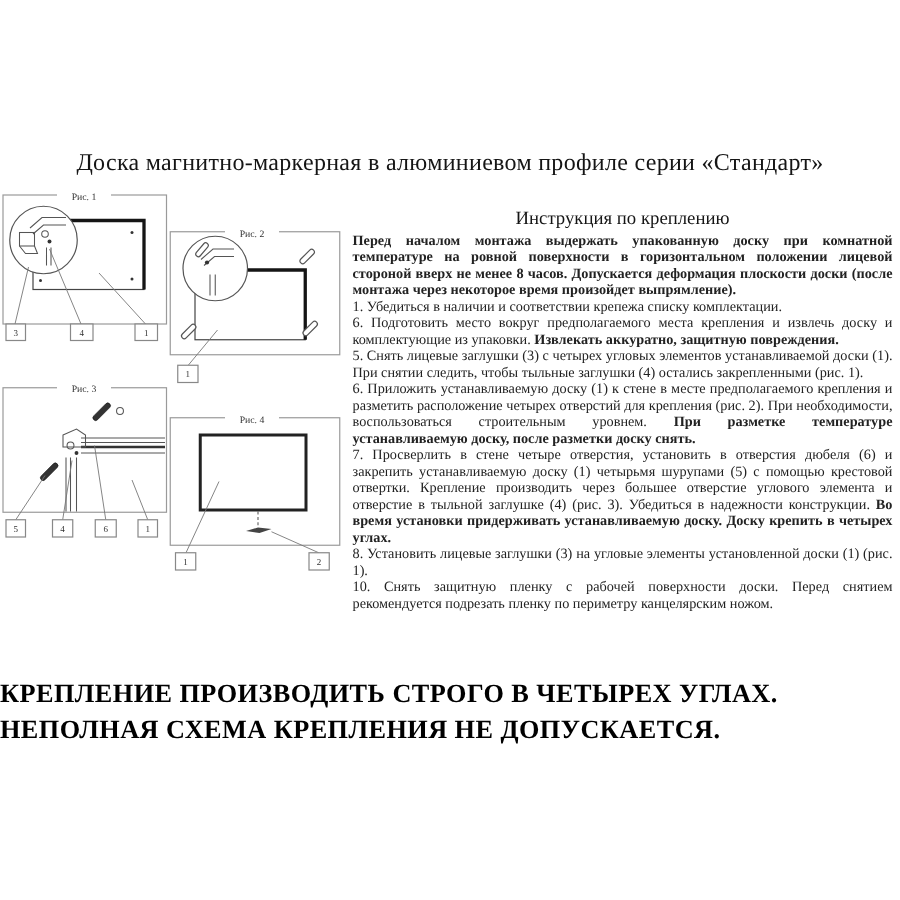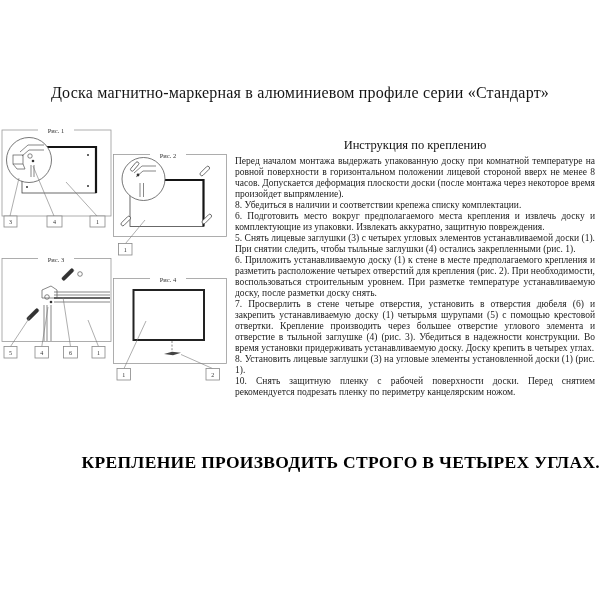--- a/index.html
+++ b/index.html
@@ -1,23 +1,23 @@
 <!DOCTYPE html>
 <html><head>
 <meta charset="utf-8">
 <style>
   html,body{margin:0;padding:0;background:#fff;}
   body{width:600px;height:600px;position:relative;font-family:"Liberation Serif",serif;color:#1a1a1a;overflow:hidden;}
-  .doc-title{position:absolute;top:84px;left:0;width:600px;text-align:center;font-size:16px;letter-spacing:.2px;color:#151515;}
+  .doc-title{position:absolute;top:100px;left:0;width:600px;text-align:center;font-size:16px;letter-spacing:.2px;color:#151515;}
   .figures-svg{position:absolute;left:0;top:125px;width:240px;height:270px;}
   .textcol{position:absolute;left:235px;top:138px;width:360px;}
   .heading{margin:0 0 3px 0;text-align:center;font-size:12.5px;color:#151515;}
   .para{margin:0;font-size:9.5px;line-height:11px;text-align:justify;color:#222;}
-  .b{font-weight:normal;}
-  .warning{position:absolute;top:451px;left:0;width:600px;text-align:right;font-weight:bold;font-size:17.5px;line-height:23.5px;letter-spacing:.3px;}
+  .b{font-weight:bold;}
+  .warning{position:absolute;top:451px;left:0;width:600px;text-align:left;font-weight:bold;font-size:17.5px;line-height:23.5px;letter-spacing:.3px;}
   svg text{font-family:"Liberation Serif",serif;fill:#333;}
   .figlabel{font-size:6.5px;}
   .fignum{font-size:6px;}
   .frame{fill:none;stroke:#9a9a9a;stroke-width:.8;}
   .board{fill:#fff;stroke:#444;stroke-width:.8;}
   .thick{fill:none;stroke:#151515;stroke-width:2.2;}
   .det{fill:#fff;stroke:#555;stroke-width:.8;}
   .thin{stroke:#555;stroke-width:.7;fill:none;}
   .lead{stroke:#777;stroke-width:.6;fill:none;}
   .cbox{fill:#fff;stroke:#888;stroke-width:.8;}
@@ -125,24 +125,25 @@
     <rect class="cbox" x="117" y="243.5" width="13.5" height="11.5"></rect>
     <text class="fignum" x="123.7" y="251.5" text-anchor="middle">1</text>
     <rect class="cbox" x="206" y="243.5" width="13.5" height="11.5"></rect>
     <text class="fignum" x="212.7" y="251.5" text-anchor="middle">2</text>
   </g>
 </svg>
 
 <div class="textcol">
   <p class="heading">Инструкция по креплению</p>
   <p class="para b">Перед началом монтажа выдержать упакованную доску при комнатной температуре на ровной поверхности в горизонтальном положении лицевой стороной вверх не менее 8 часов. Допускается деформация плоскости доски (после монтажа через некоторое время произойдет выпрямление).</p>
-  <p class="para"><span>8. Убедиться в наличии и соответствии крепежа списку комплектации.</span></p>
+  <p class="para"><span>1. Убедиться в наличии и соответствии крепежа списку комплектации.</span></p>
   <p class="para"><span>6. Подготовить место вокруг предполагаемого места крепления и извлечь доску и комплектующие из упаковки. </span><span class="b">Извлекать аккуратно, защитную повреждения.</span></p>
   <p class="para"><span>5. Снять лицевые заглушки (3) с четырех угловых элементов устанавливаемой доски (1). При снятии следить, чтобы тыльные заглушки (4) остались закрепленными (рис. 1).</span></p>
   <p class="para"><span>6. Приложить устанавливаемую доску (1) к стене в месте предполагаемого крепления и разметить расположение четырех отверстий для крепления (рис. 2). При необходимости, воспользоваться строительным уровнем. </span><span class="b">При разметке температуре устанавливаемую доску, после разметки доску снять.</span></p>
   <p class="para"><span>7. Просверлить в стене четыре отверстия, установить в отверстия дюбеля (6) и закрепить устанавливаемую доску (1) четырьмя шурупами (5) с помощью крестовой отвертки. Крепление производить через большее отверстие углового элемента и отверстие в тыльной заглушке (4) (рис. 3). Убедиться в надежности конструкции. </span><span class="b">Во время установки придерживать устанавливаемую доску. Доску крепить в четырех углах.</span></p>
   <p class="para"><span>8. Установить лицевые заглушки (3) на угловые элементы установленной доски (1) (рис. 1).</span></p>
   <p class="para"><span>10. Снять защитную пленку с рабочей поверхности доски. Перед снятием рекомендуется подрезать пленку по периметру канцелярским ножом.</span></p>
 </div>
 
 <div class="warning" id="warning" style="color: rgb(0, 0, 0);">
   <div>КРЕПЛЕНИЕ ПРОИЗВОДИТЬ СТРОГО В ЧЕТЫРЕХ УГЛАХ.</div>
+  <div>НЕПОЛНАЯ СХЕМА КРЕПЛЕНИЯ НЕ ДОПУСКАЕТСЯ.</div>
 </div>
 
 </body></html>

